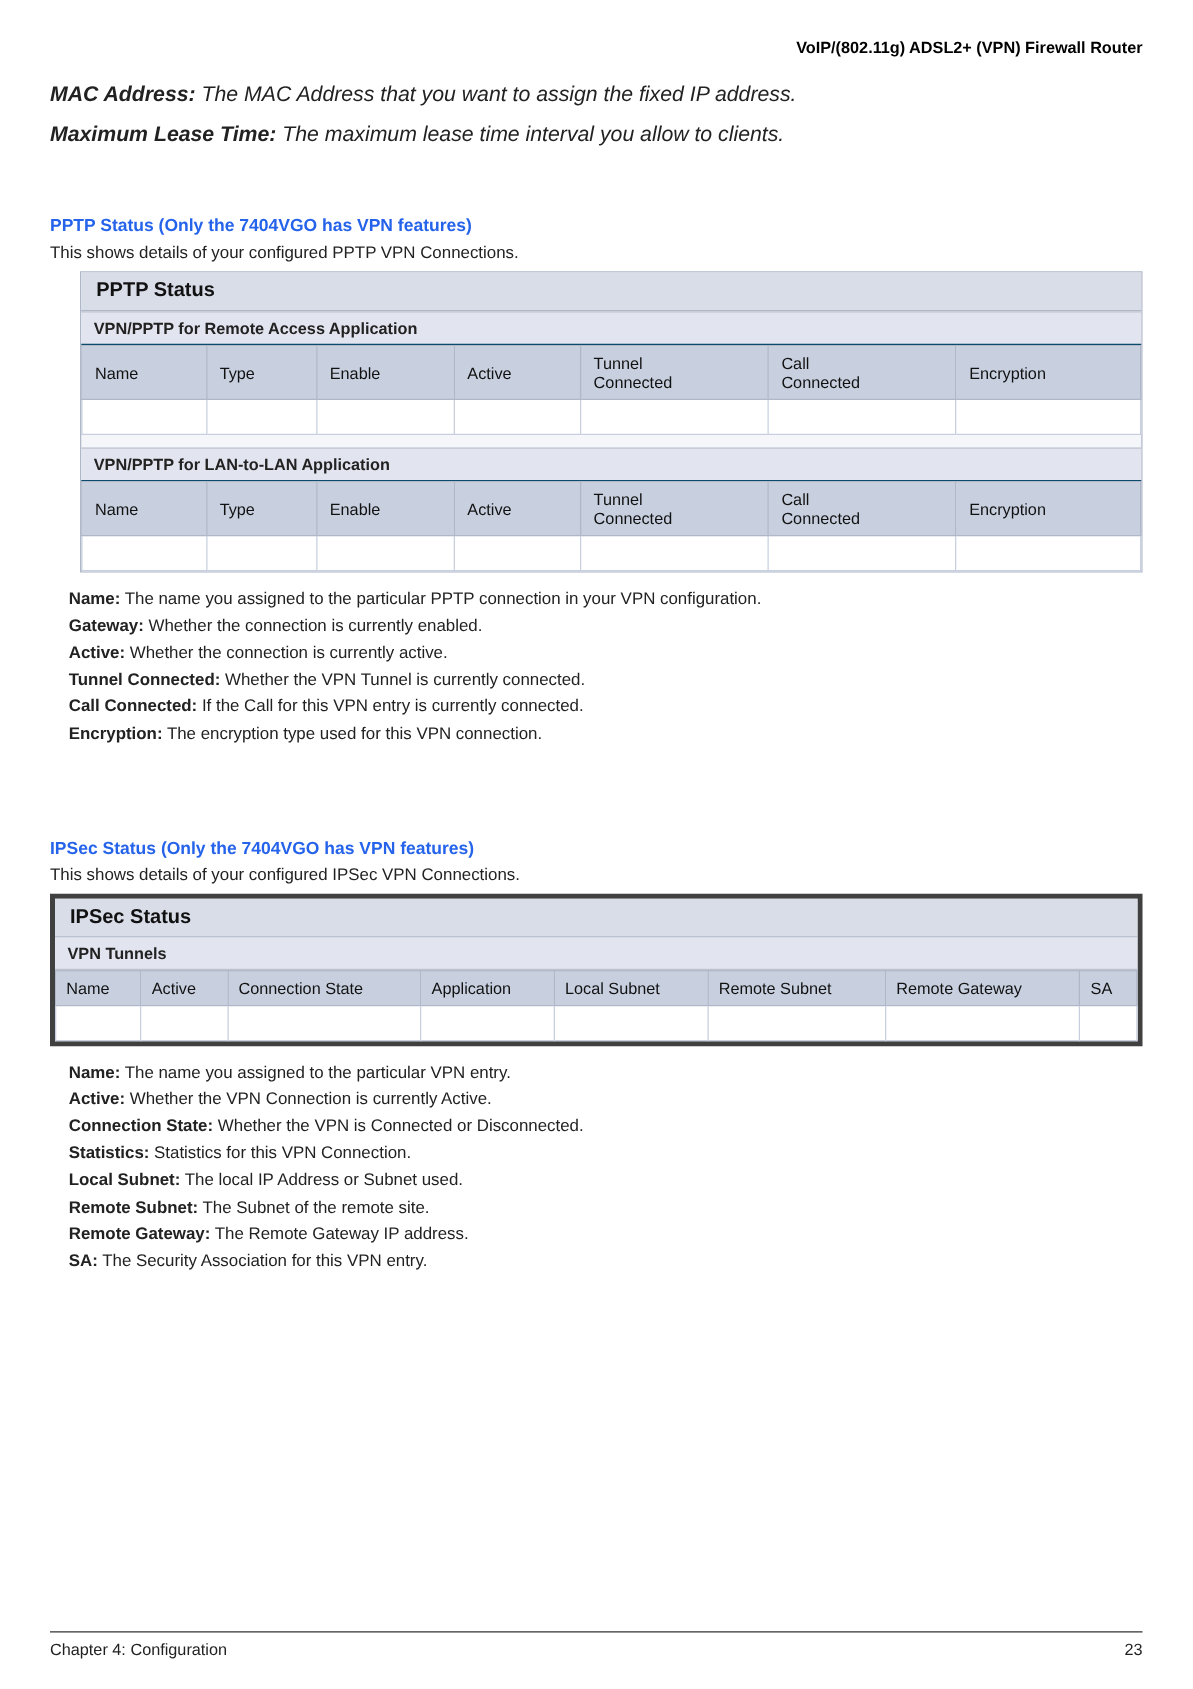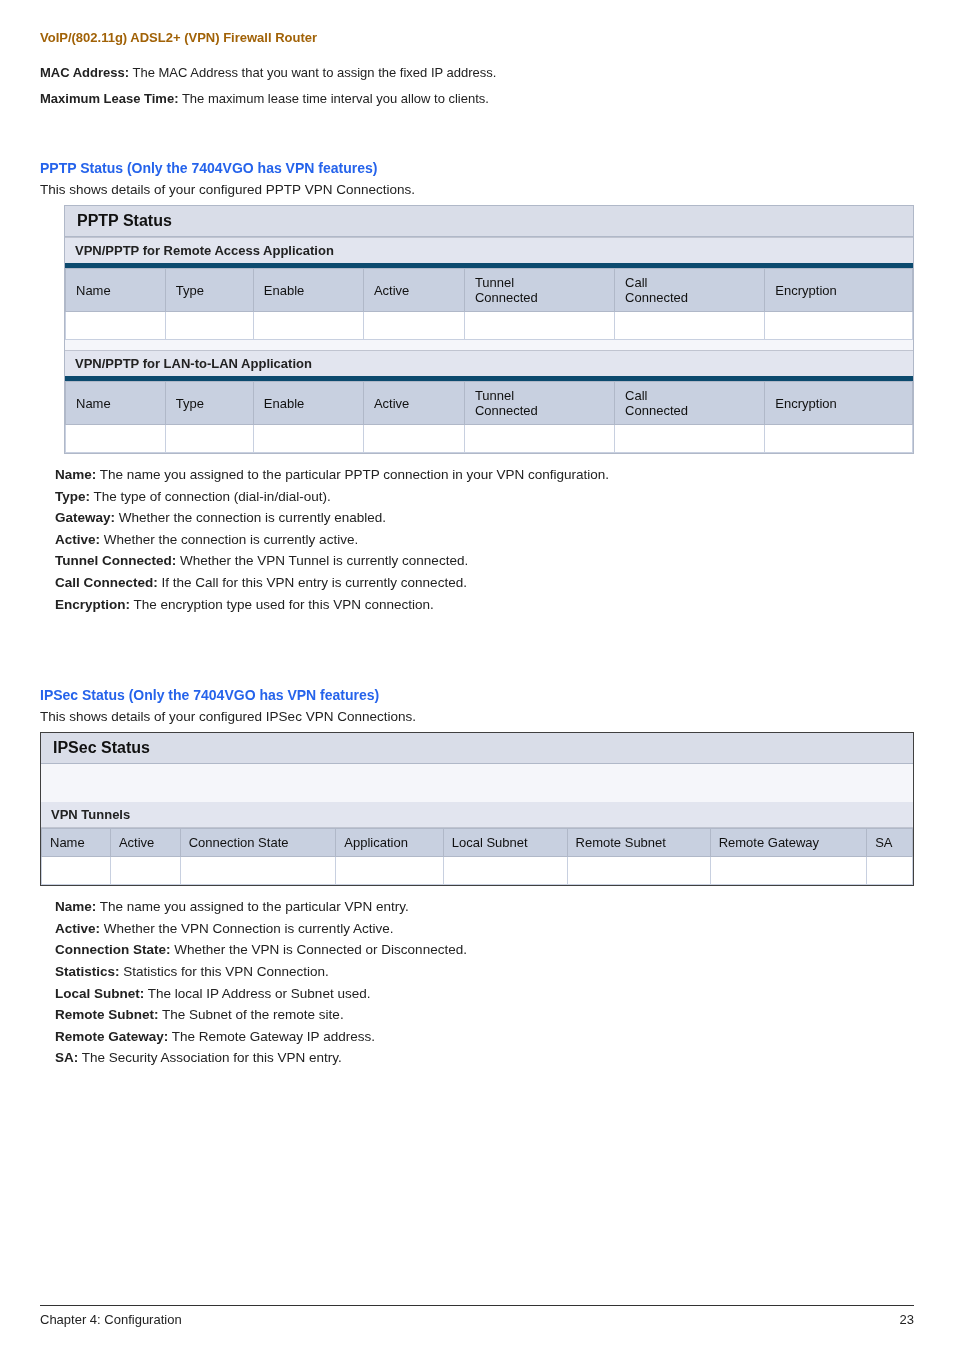--- a/index.html
+++ b/index.html
@@ -8,30 +8,32 @@
       font-size: 14px;
       color: #222;
       background: #fff;
       padding: 30px 40px 30px 40px;
       max-width: 954px;
       min-height: 1351px;
       position: relative;
     }
 
     .page-header {
+      text-align: right;
       font-weight: bold;
       font-size: 13px;
       margin-bottom: 18px;
-      color: #a16207;
+      color: #000000;
     }
 
     .doc-para {
       margin-bottom: 6px;
-      font-size: 13px;
+      font-size: 17px;
       line-height: 1.5;
+      font-style: italic;
     }
 
     .doc-para b {
       font-weight: bold;
     }
 
     .section-heading {
       color: #2563eb;
       font-weight: bold;
       font-size: 14px;
@@ -63,21 +65,21 @@
 
     .status-table-container {
       padding: 0;
     }
 
     .sub-section-label {
       background: #e2e5ef;
       font-size: 13px;
       font-weight: bold;
       padding: 5px 10px;
-      border-bottom: 5px solid #0c4a6e;
+      border-bottom: 1px solid #0c4a6e;
       border-top: 1px solid #c0c4d0;
     }
 
     .status-table {
       width: 100%;
       border-collapse: collapse;
       font-size: 13px;
     }
 
     .status-table th {
@@ -106,41 +108,40 @@
       line-height: 1.6;
       padding-left: 15px;
     }
 
     .desc-section p b {
       font-weight: bold;
     }
 
     
     .ipsec-box {
-      border: 1px solid #404040;
+      border: 4px solid #404040;
       margin-bottom: 10px;
       background: #f5f6fa;
     }
 
     .ipsec-box-title {
       background: #d9dde8;
       font-size: 16px;
       font-weight: bold;
       padding: 6px 12px;
       color: #111;
       border-bottom: 1px solid #b0b8c8;
     }
 
     .vpn-tunnels-label {
       background: #e2e5ef;
       font-size: 13px;
       font-weight: bold;
       padding: 5px 10px;
       border-bottom: 1px solid #c0c4d0;
-      margin-top: 38px;
     }
 
     .ipsec-table {
       width: 100%;
       border-collapse: collapse;
       font-size: 13px;
     }
 
     .ipsec-table th {
       background: #c8d0e0;
@@ -259,21 +260,20 @@
           <td>&nbsp;</td>
           <td>&nbsp;</td>
         </tr>
       </tbody>
     </table>
   </div>
 </div>
 
 <div class="desc-section">
   <p><b>Name:</b> The name you assigned to the particular PPTP connection in your VPN configuration.</p>
-  <p><b>Type:</b> The type of connection (dial-in/dial-out).</p>
   <p><b>Gateway:</b> Whether the connection is currently enabled.</p>
   <p><b>Active:</b> Whether the connection is currently active.</p>
   <p><b>Tunnel Connected:</b> Whether the VPN Tunnel is currently connected.</p>
   <p><b>Call Connected:</b> If the Call for this VPN entry is currently connected.</p>
   <p><b>Encryption:</b> The encryption type used for this VPN connection.</p>
 </div>
 
 <div class="spacer"></div>
 <div class="spacer"></div>
 

